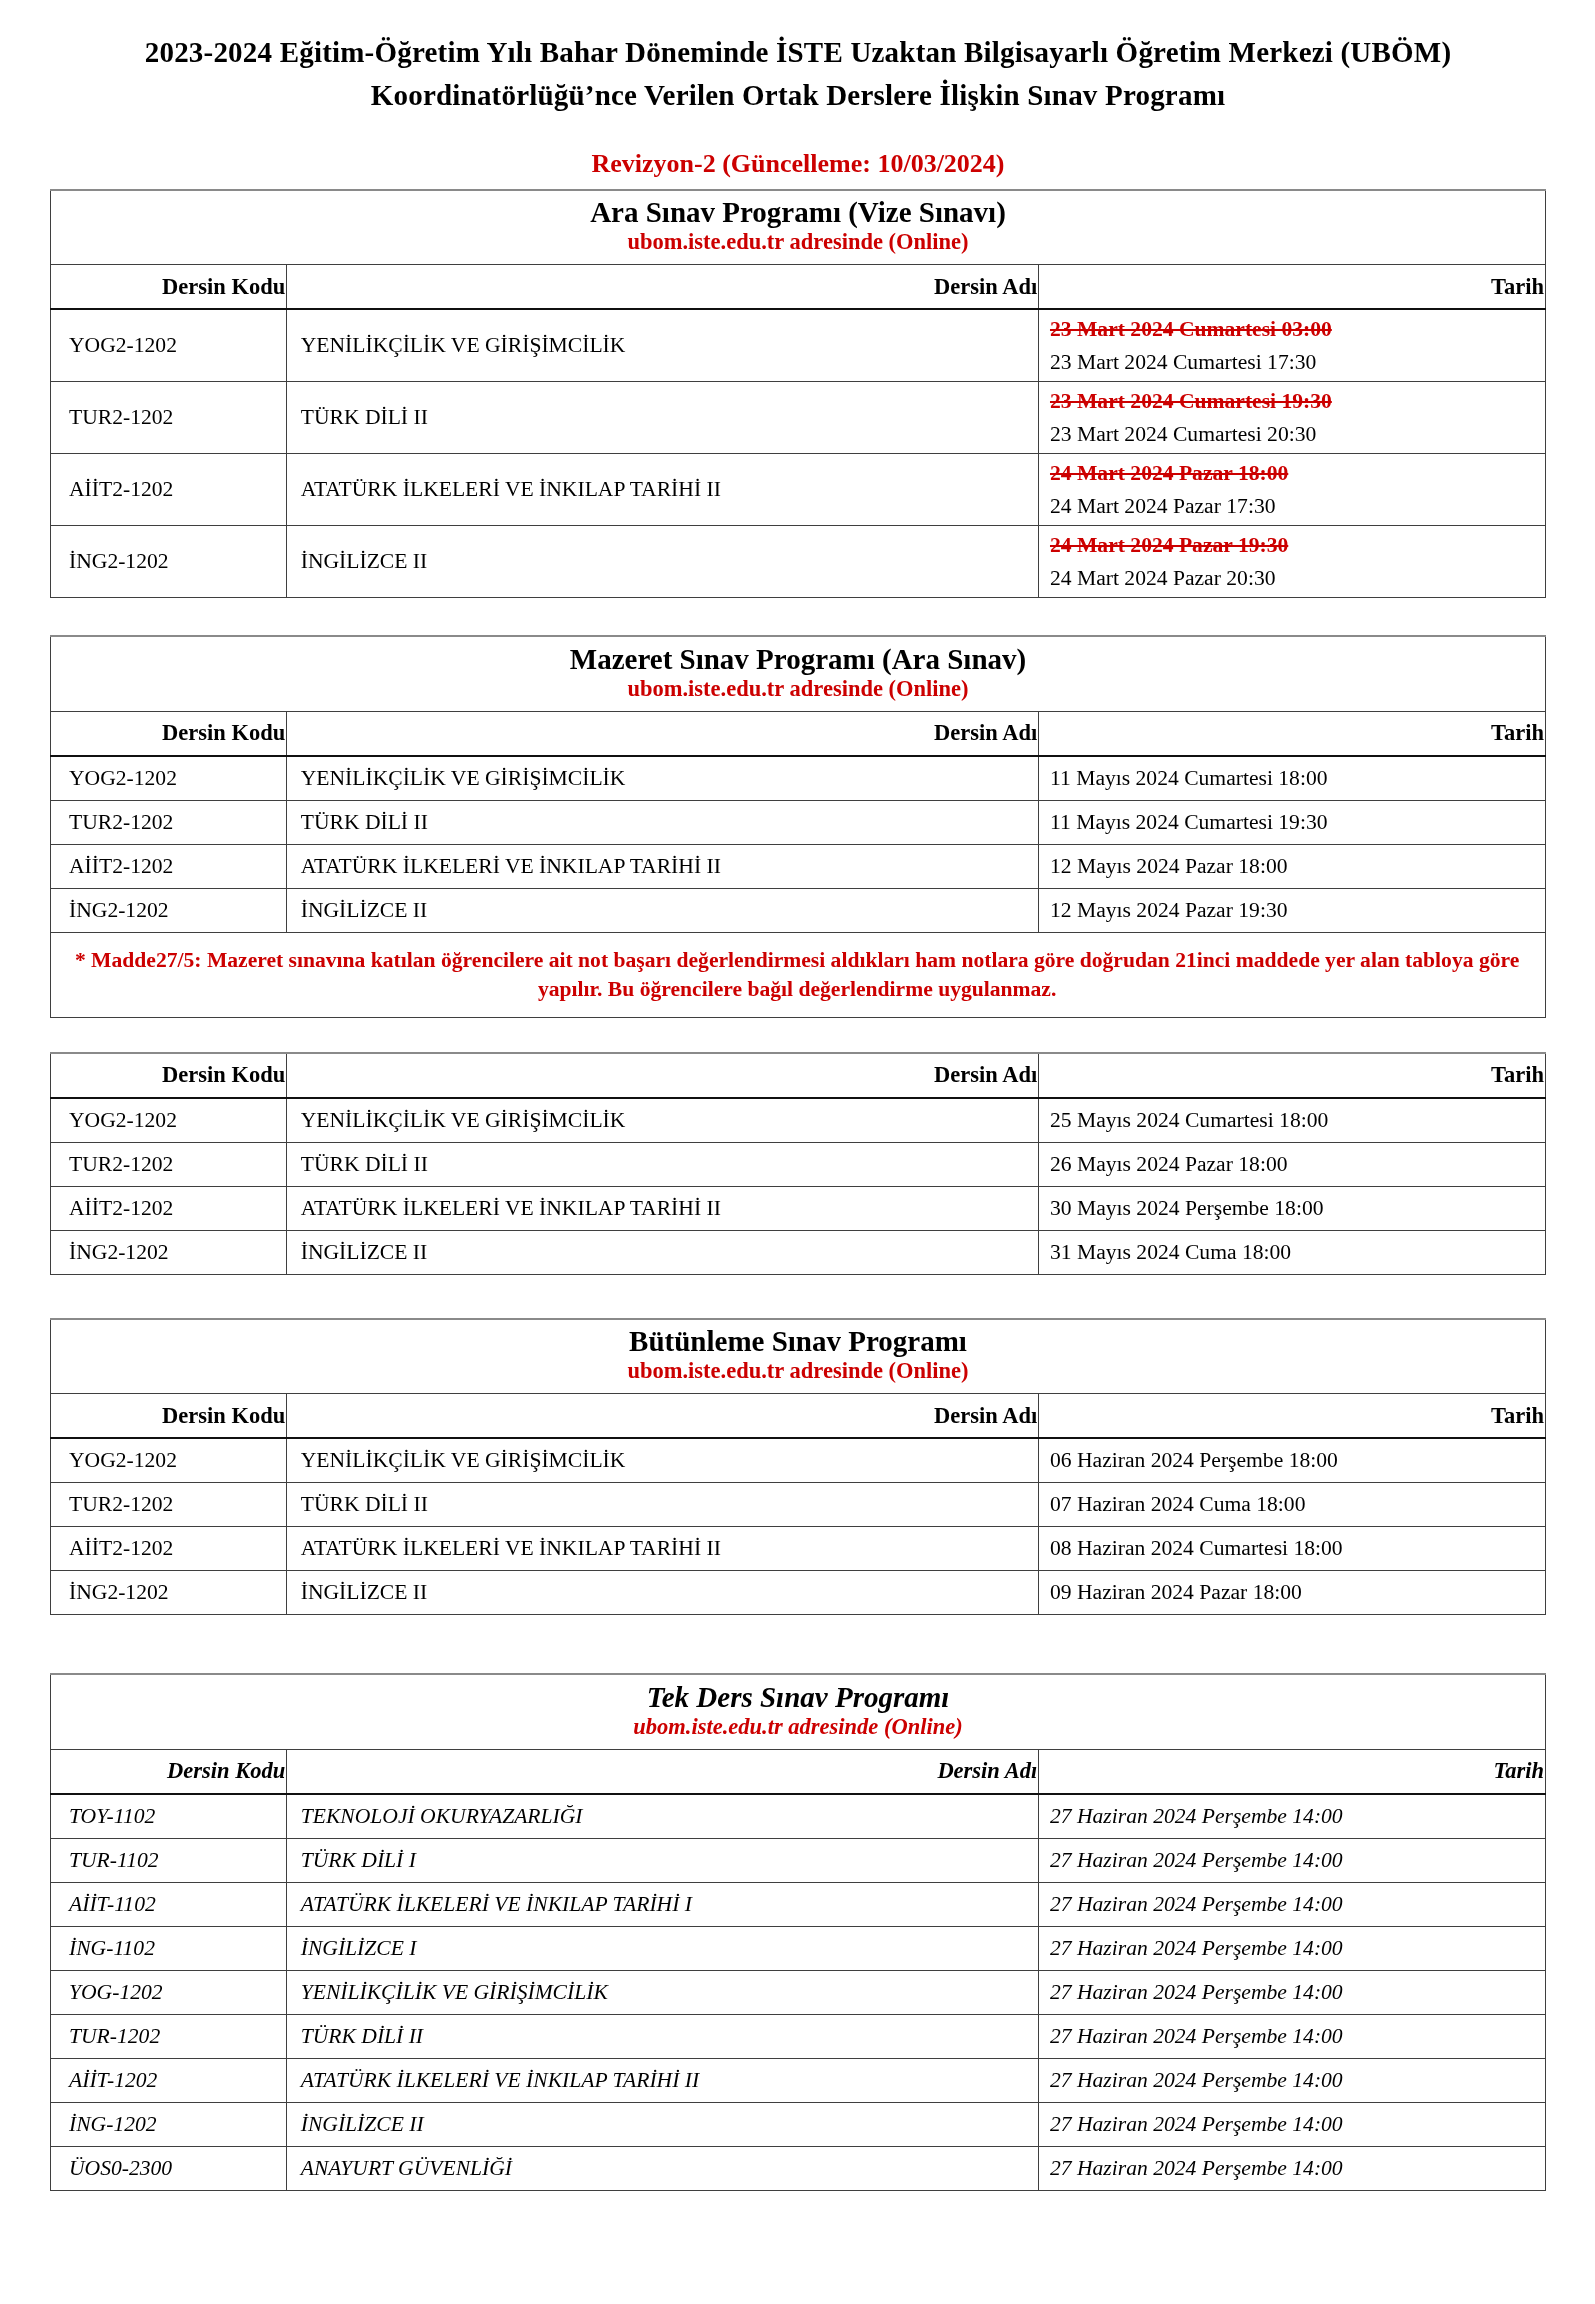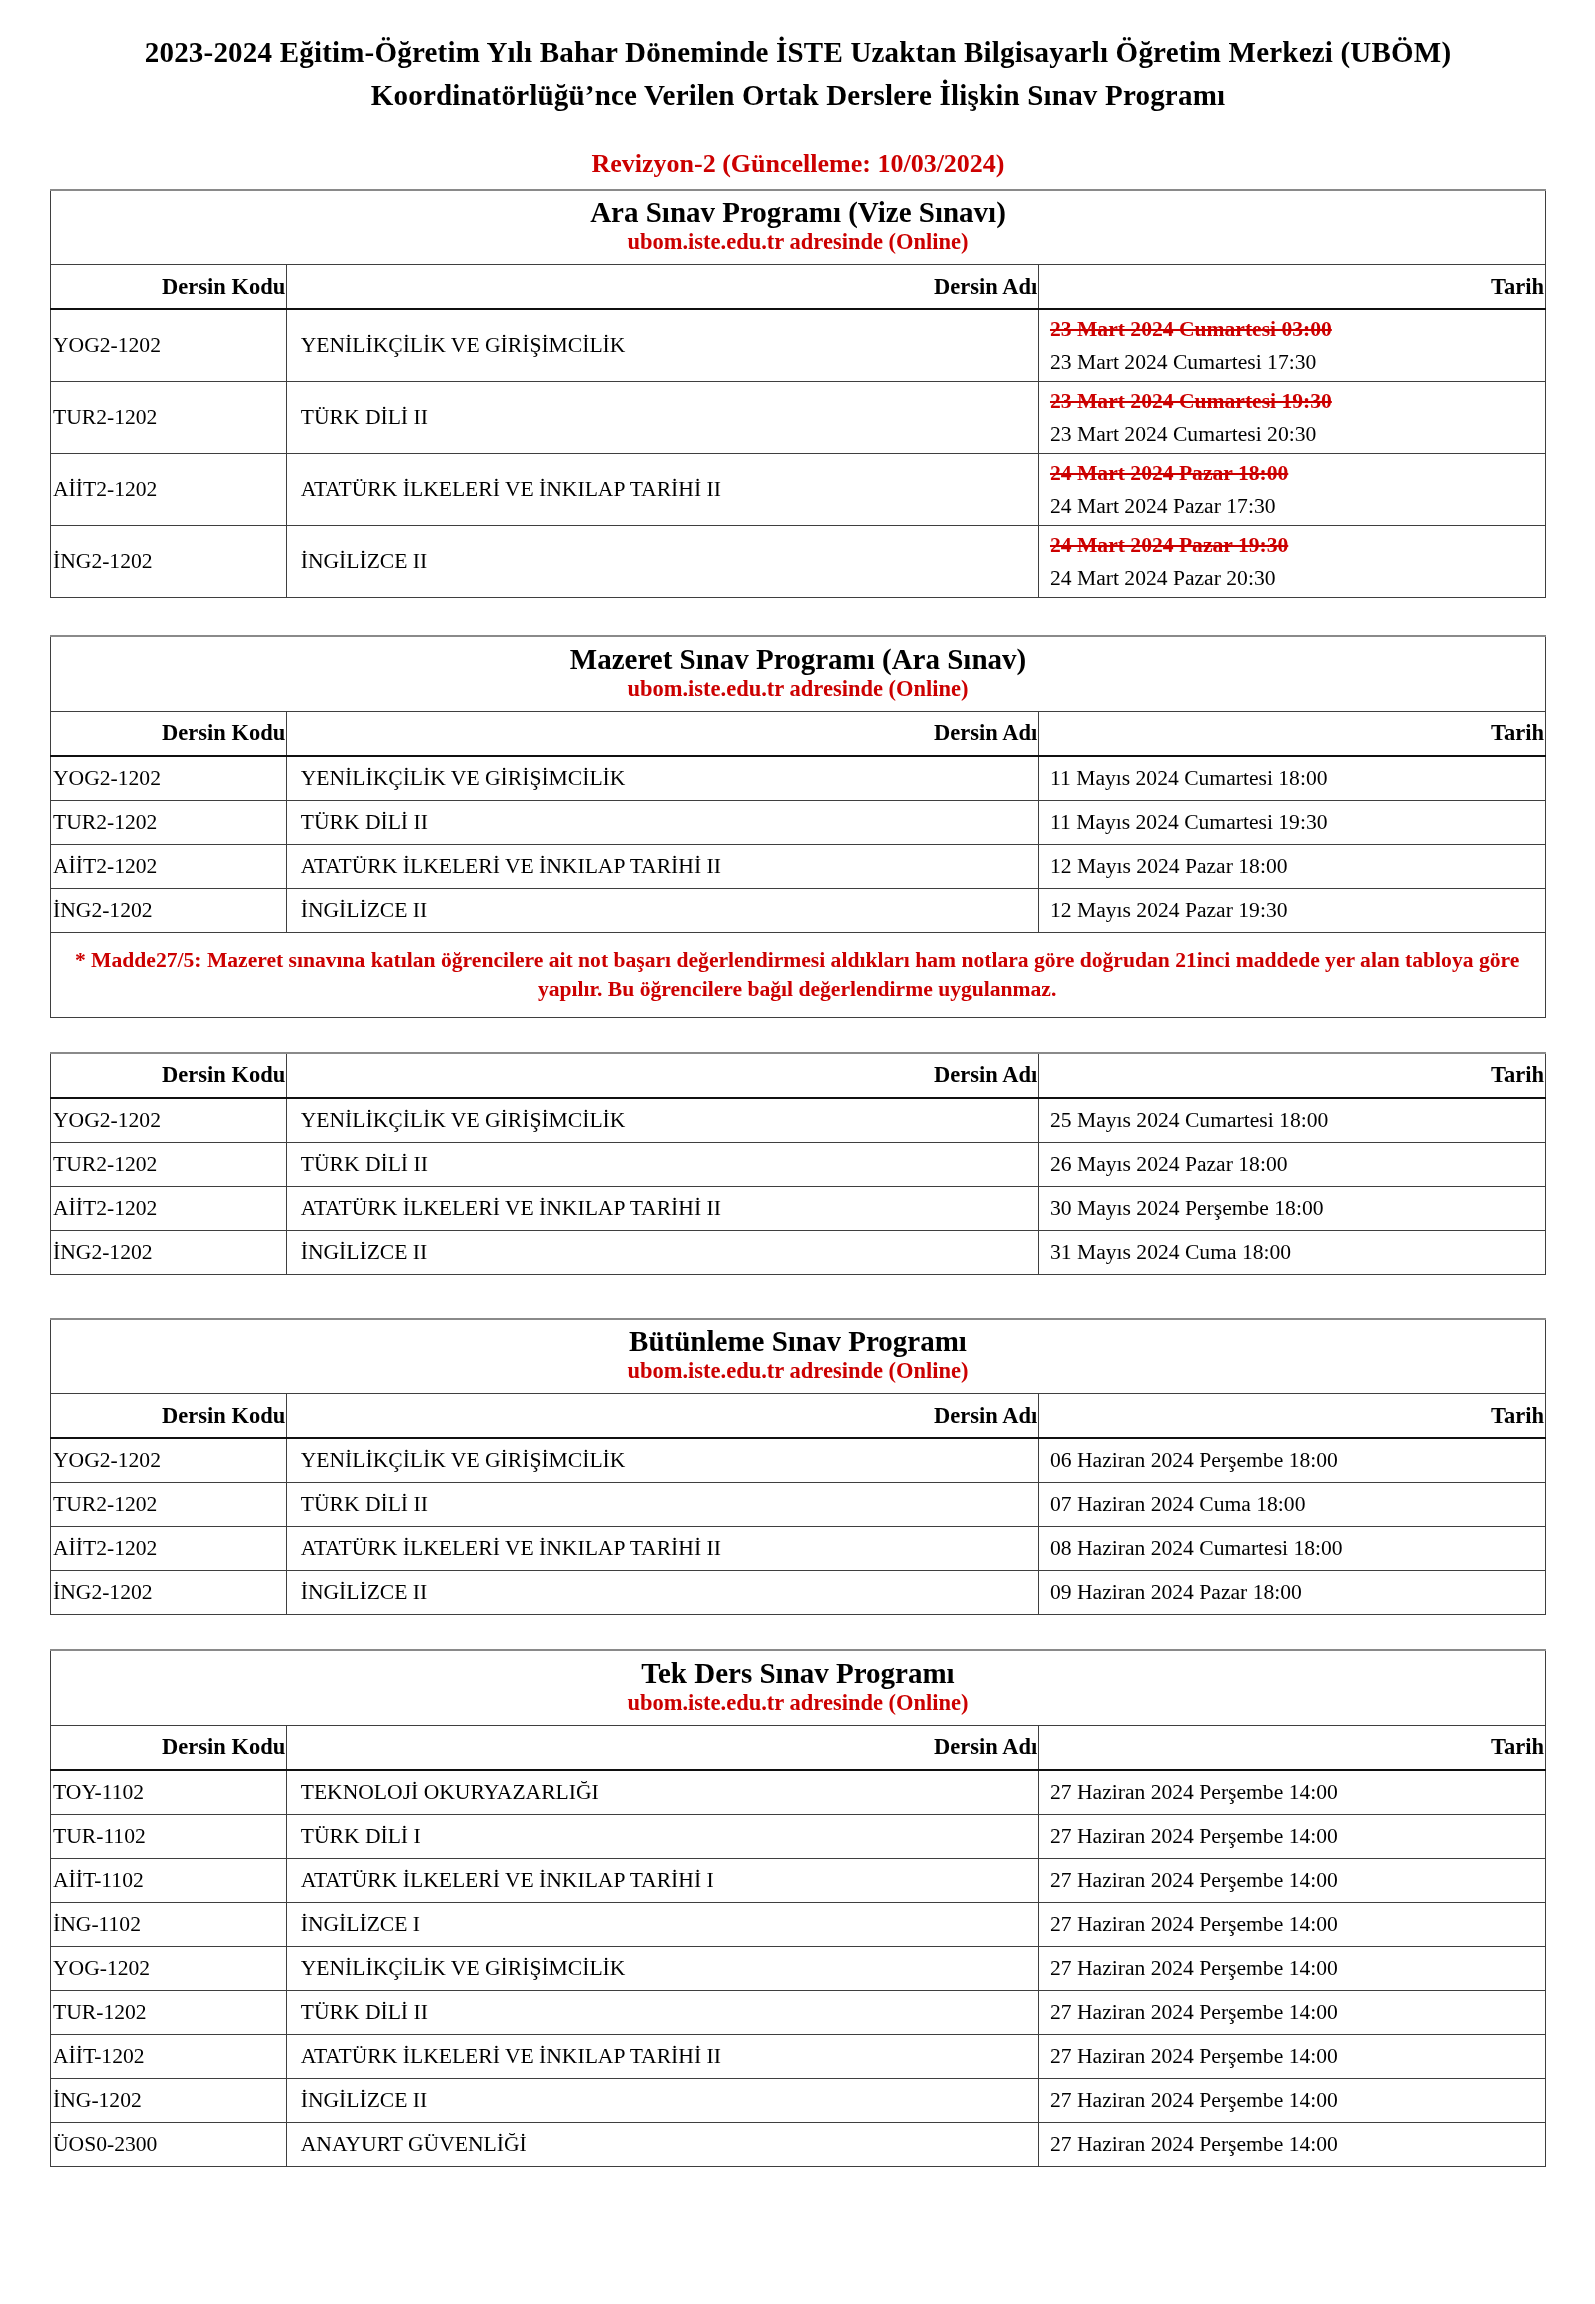--- a/index.html
+++ b/index.html
@@ -35,21 +35,21 @@
     border-top: 2.7px solid #8a8a8a;
   }
   table.exam th, table.exam td {
     border: 1.8px solid var(--line);
     overflow: hidden;
   }
   .t1 { margin-top: 11.7px; }
   .t2 { margin-top: 37px; }
   .t3 { margin-top: 34px; }
   .t4 { margin-top: 43px; }
-  .t5 { margin-top: 34px; }
+  .t5 { margin-top: 58px; font-style: italic; }
 
   tr.caption-row th {
     height: 70px;
     text-align: center;
     vertical-align: middle;
     padding: 1.8px 0;
   }
   .cap-title { font-size: 29px; font-weight: bold; line-height: 30px; color: #000; }
   .cap-sub   { font-size: 22.5px; font-weight: bold; line-height: 30px; color: var(--red); }
 
@@ -58,21 +58,21 @@
     font-size: 22.5px; font-weight: bold;
     text-align: right; vertical-align: middle;
     border-bottom: 2.7px solid #101010;
   }
 
   tbody td {
     font-size: 21.6px;
     vertical-align: middle;
     text-align: left;
   }
-  td.c-code { padding-left: 2px; }
+  td.c-code { padding-left: 18px; }
   td.c-name { padding-left: 13.5px; }
   td.c-date { padding-left: 10.8px; }
   tr.row-single td { height: 41px; }
   tr.row-double td { height: 69px; }
   tr.row-double td.c-code, tr.row-double td.c-name { vertical-align: middle; }
 
   .old-date {
     color: var(--red); font-weight: bold;
     text-decoration: line-through;
     line-height: 33px; display: block;

